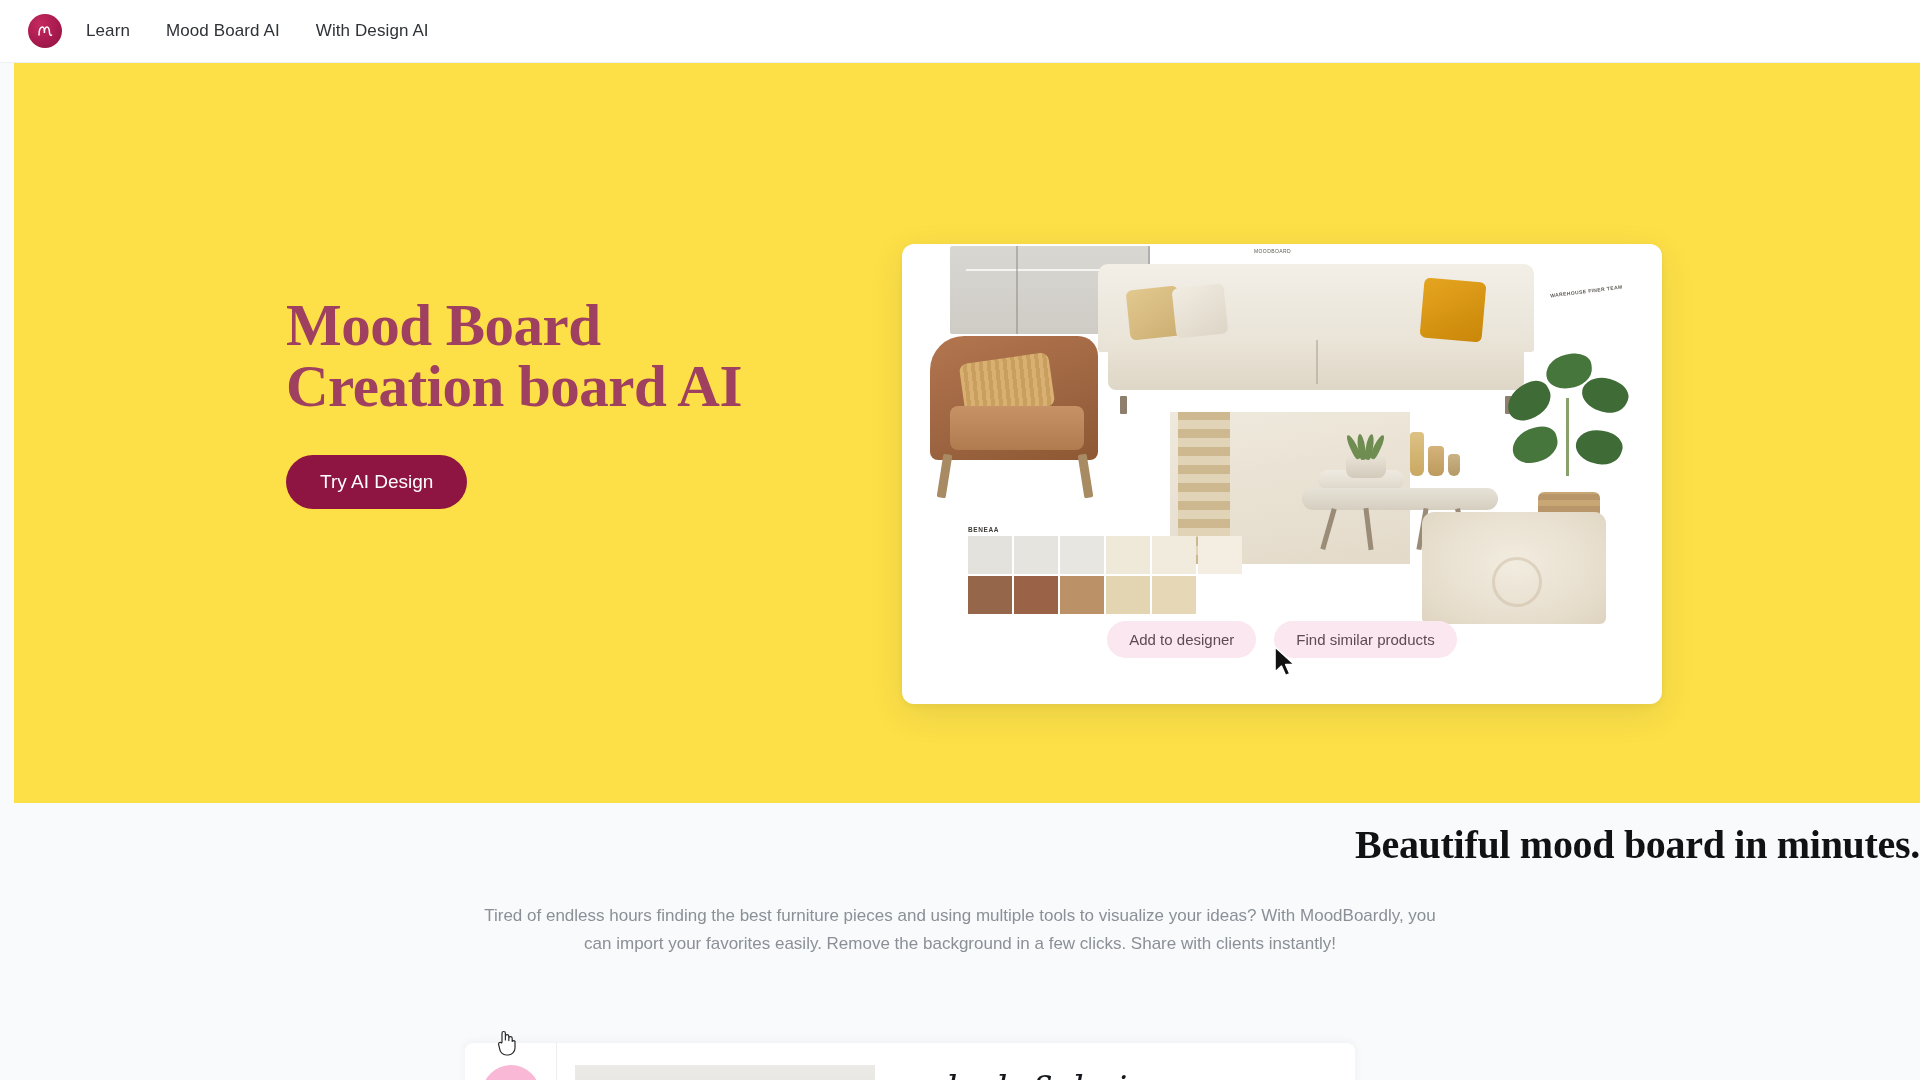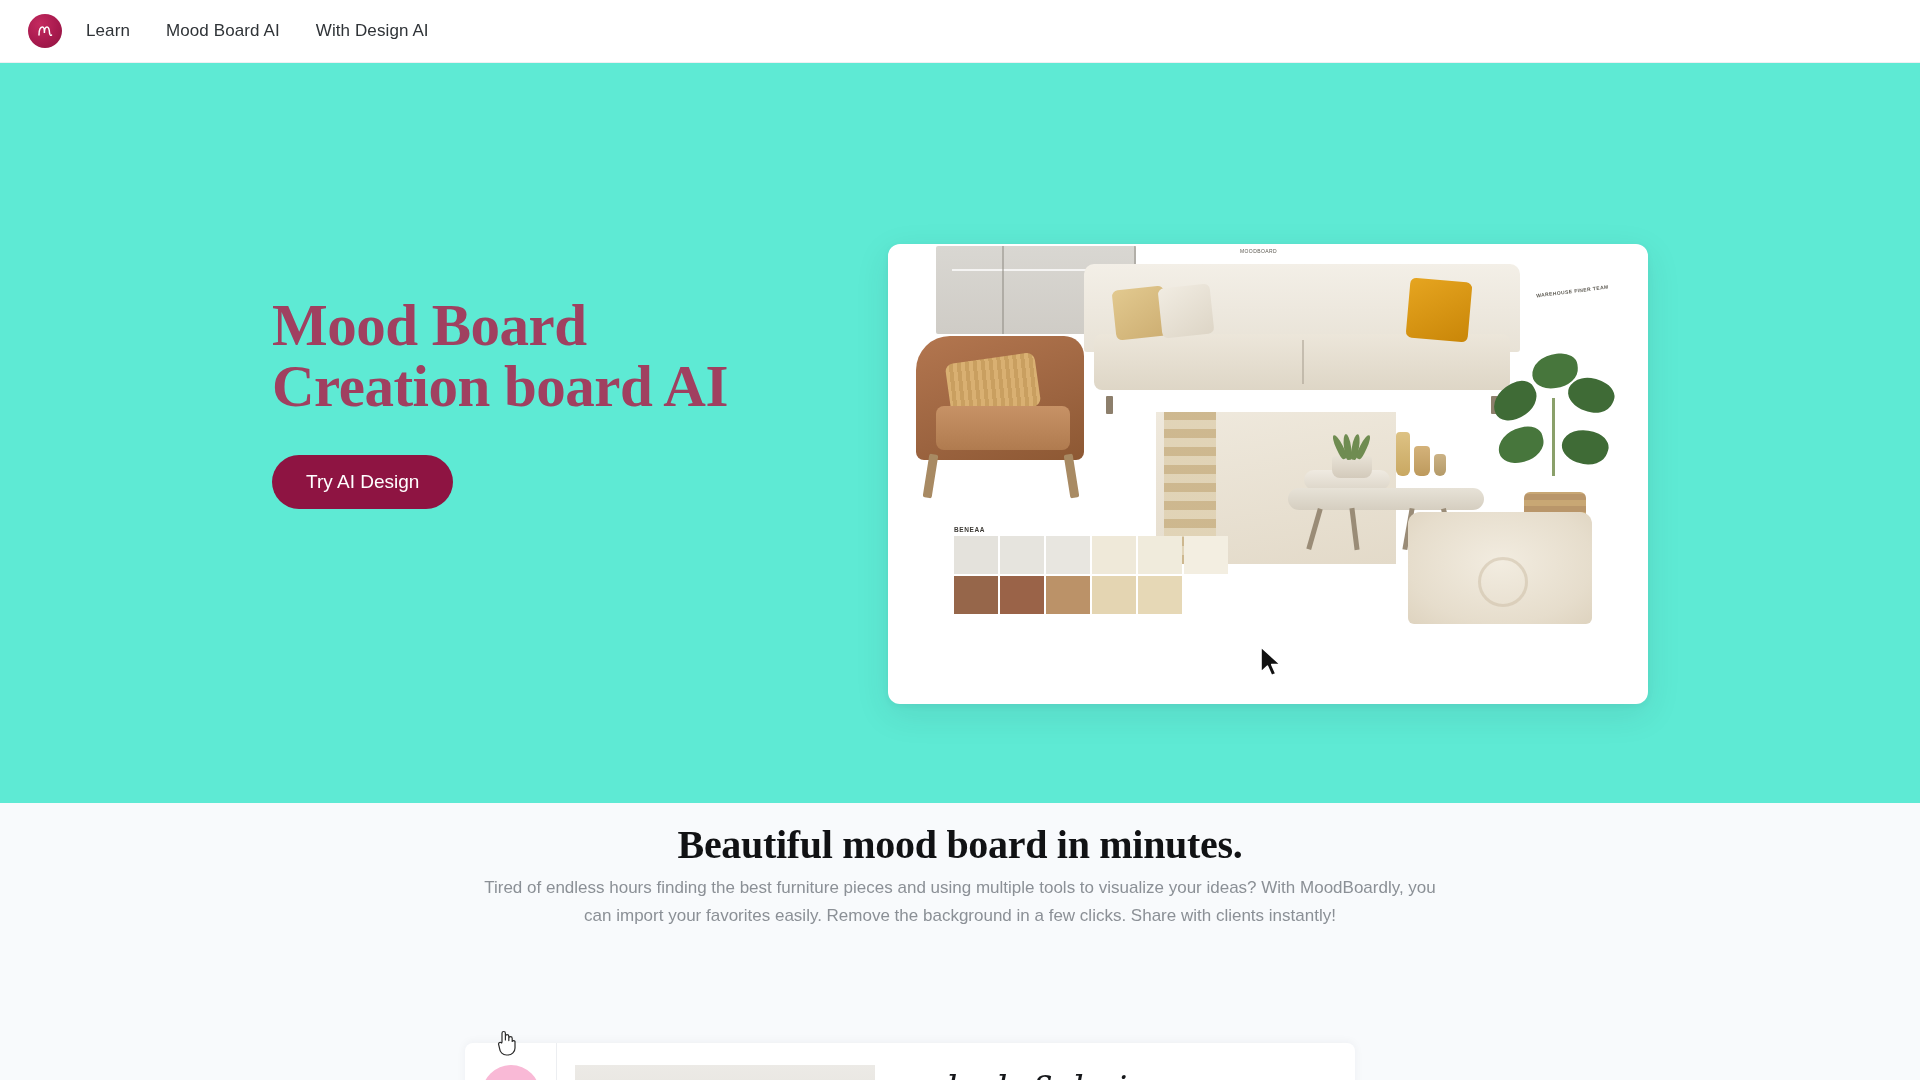--- a/index.html
+++ b/index.html
@@ -80,21 +80,22 @@
     padding: 11px 26px;
     cursor: pointer;
     white-space: nowrap;
     font-family: inherit;
   }
 
   
   .hero {
     position: relative;
     height: 740px;
-    background: #5eead4;
+    background: #fde047;
+    margin-left: 14px;
   }
 
   .hero-text {
     position: absolute;
     left: 272px;
     top: 232px;
     width: 470px;
   }
   .hero-title {
     font-family: "Liberation Serif", "DejaVu Serif", serif;
@@ -339,23 +340,24 @@
     background: #f8fafc;
     padding-top: 18px;
     text-align: center;
   }
   .s2-title {
     font-family: "Liberation Serif", "DejaVu Serif", serif;
     font-weight: bold;
     font-size: 40px;
     color: #111214;
     letter-spacing: -.3px;
+    text-align: right;
   }
   .s2-sub {
-    margin: 6px auto 0;
+    margin: 34px auto 0;
     width: 980px;
     font-size: 17px;
     line-height: 1.62;
     color: #8b9096;
   }
 
   
   .strip {
     position: absolute;
     left: 465px;
@@ -507,20 +509,24 @@
         <div class="sw-row">
           <div class="sw" style="background: rgb(150, 102, 74);"></div>
           <div class="sw" style="background: rgb(154, 99, 72);"></div>
           <div class="sw" style="background: rgb(187, 146, 104);"></div>
           <div class="sw" style="background: rgb(228, 213, 178);"></div>
           <div class="sw" style="background: rgb(230, 216, 182);"></div>
         </div>
       </div>
     </div>
 
+    <div class="card-actions">
+      <button class="pill">Add to designer</button>
+      <button class="pill">Find similar products</button>
+    </div>
   </div>
 
   <svg class="cursor-arrow" viewBox="0 0 26 34">
     <path d="M3 2 L3 27 L9.5 21.2 L13.6 30.6 L17.8 28.8 L13.8 19.6 L22 19.2 Z" fill="#111" stroke="#ffffff" stroke-width="1.6" stroke-linejoin="round"></path>
   </svg>
 </div>
 
 <div class="section2">
   <h2 class="s2-title">Beautiful mood board in minutes.</h2>
   <p class="s2-sub">Tired of endless hours finding the best furniture pieces and using multiple tools to visualize your ideas? With MoodBoardly, you can import your favorites easily. Remove the background in a few clicks. Share with clients instantly!</p>

